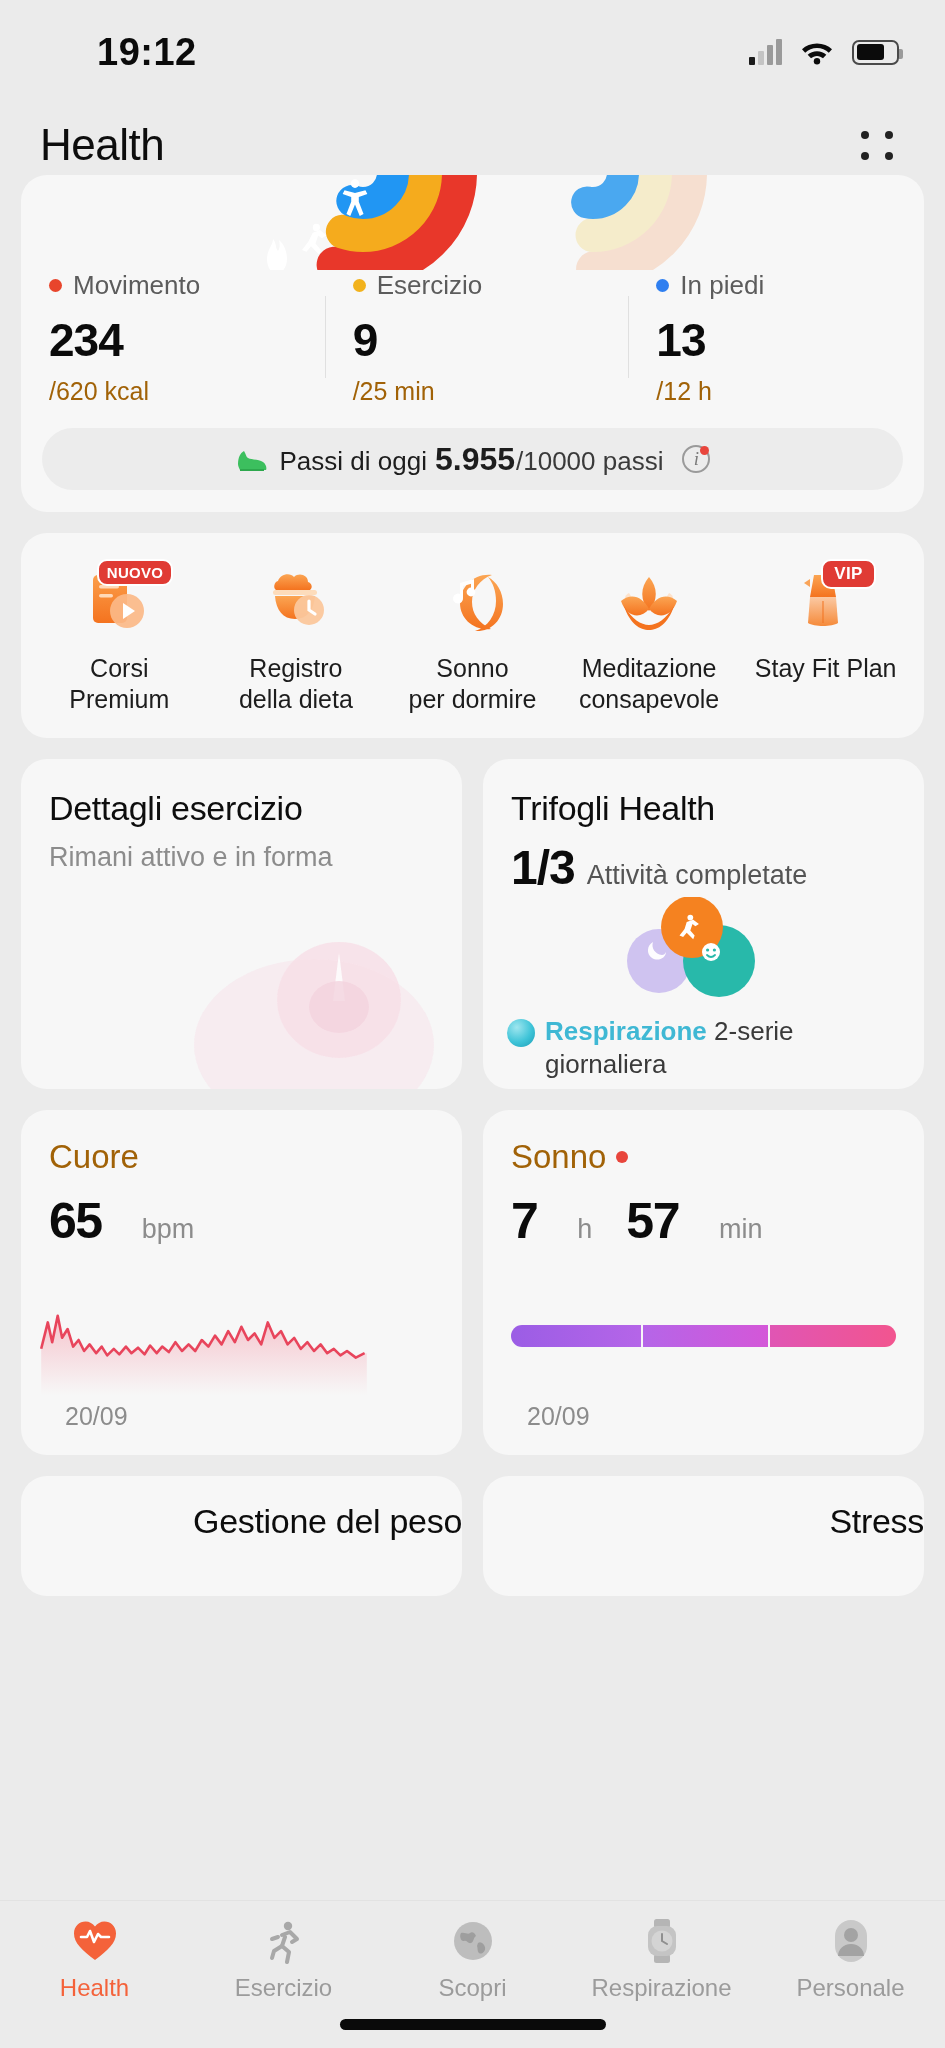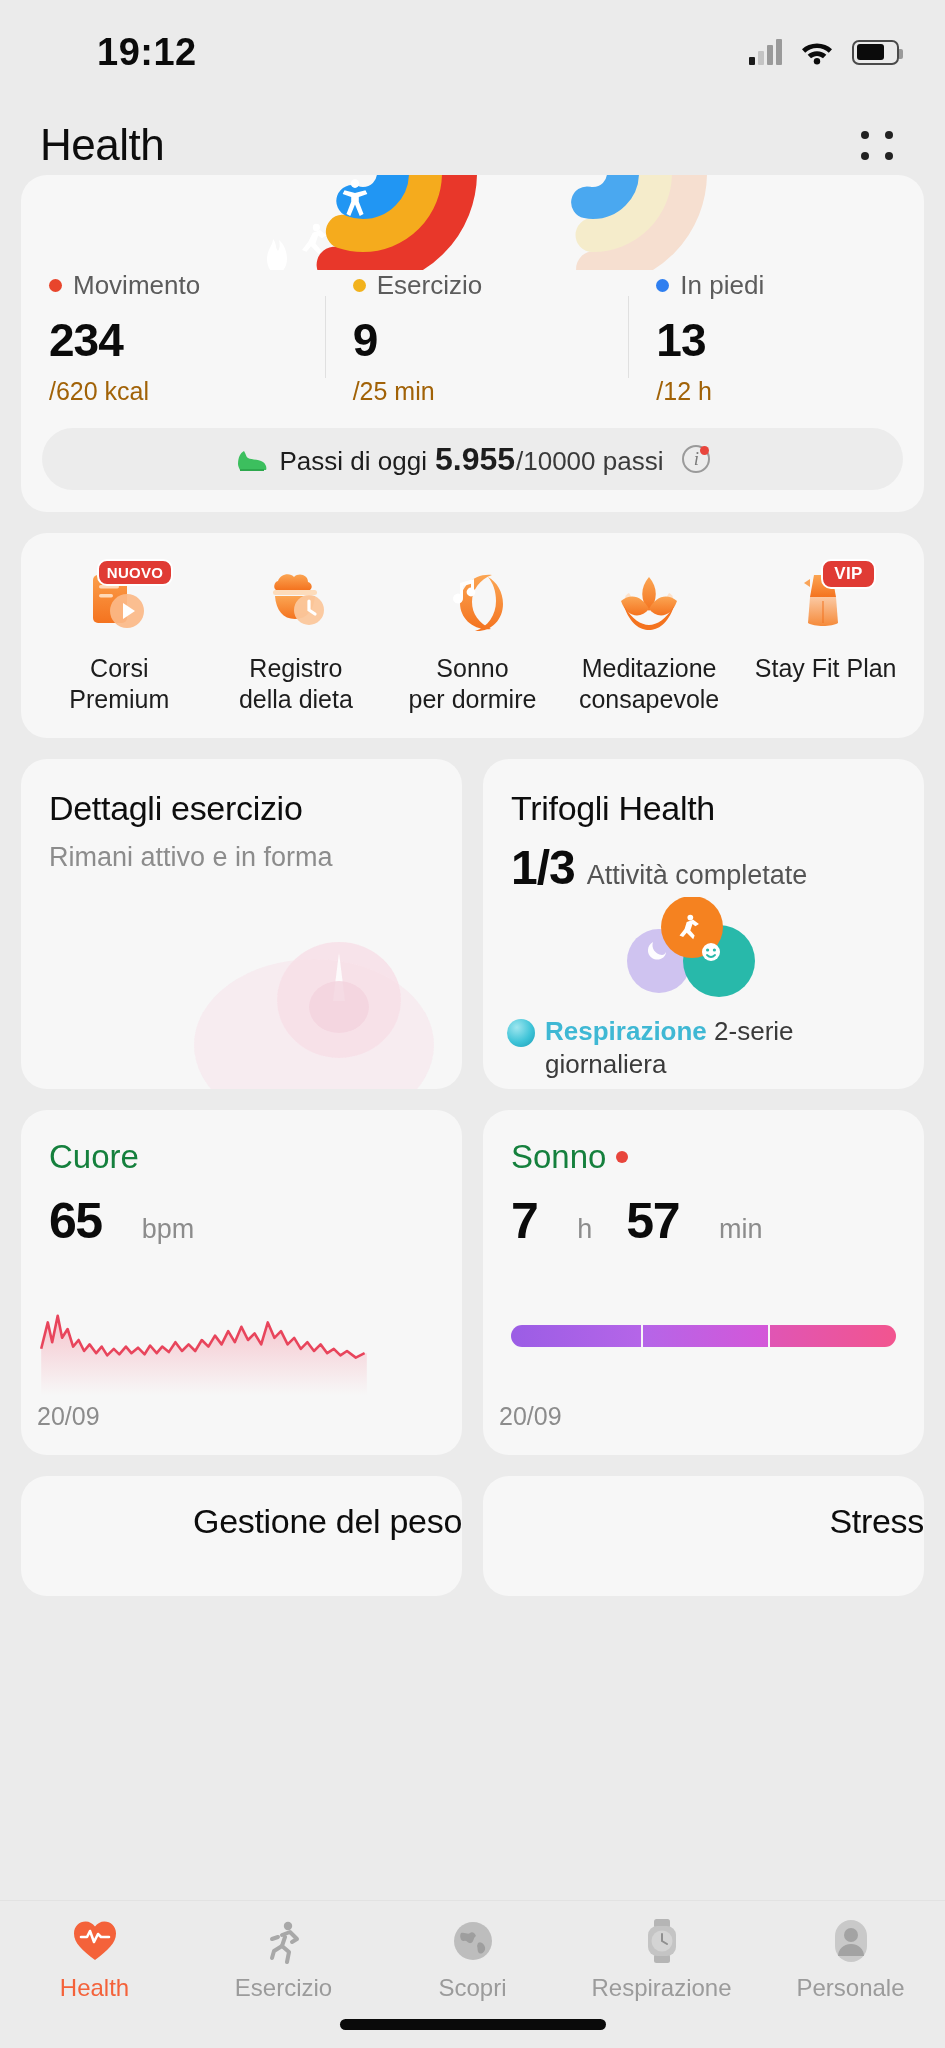--- a/index.html
+++ b/index.html
@@ -113,26 +113,26 @@
   .tri-circles { height: 118px; position: relative; margin-top: 2px; }
   .tri-foot { display: flex; align-items: flex-start; gap: 10px; padding: 0 20px 0 24px; }
   .tri-foot .dotimg { width: 28px; height: 28px; border-radius: 50%;
      background: radial-gradient(circle at 35% 30%, #9fe6ef 0%, #3fc4d8 55%, #1a9cb5 100%);
      flex: 0 0 auto; margin-top: 4px; }
   .tri-foot .ftxt { font-size: 26px; line-height: 1.28; color: #3a3a3a; }
   .tri-foot .ftxt b { color: #3fb8d4; font-weight: bold; }
 
   
   .metric-card { height: 345px; position: relative; overflow: hidden; }
-  .m-title { font-size: 33px; color: #15803d; padding: 28px 0 0 28px; display:flex; align-items:center; gap:10px;}
+  .m-title { font-size: 33px; color: #a16207; padding: 28px 0 0 28px; display:flex; align-items:center; gap:10px;}
   .m-reddot { width: 12px; height: 12px; border-radius: 50%; background: #e8453c; display:inline-block;}
   .m-value { padding: 16px 0 0 28px; display: flex; align-items: baseline; gap: 32px; }
   .m-value .n { font-size: 50px; font-weight: bold; color: #0b0b0b; letter-spacing:-1.5px;}
   .m-value .u { font-size: 27px; color: #8c8c8c; margin-left: 8px; }
-  .m-date { position: absolute; left: 16px; bottom: 24px; font-size: 25px; color: #8c8c8c; }
+  .m-date { position: absolute; left: 44px; bottom: 24px; font-size: 25px; color: #8c8c8c; }
   .hr-chart { position: absolute; left: 18px; right: 18px; top: 175px; height: 110px; }
   .sleep-bar { position: absolute; left: 28px; right: 28px; top: 215px; height: 22px;
      border-radius: 11px; overflow: hidden; display: flex; }
   .sleep-bar i { display: block; height: 100%; }
 
   
   .peek { display: flex; gap: 21px; padding: 0 21px; }
   .peek .half { height: 120px; }
   .peek .h-title { padding-top: 26px; text-align: right; }
 

